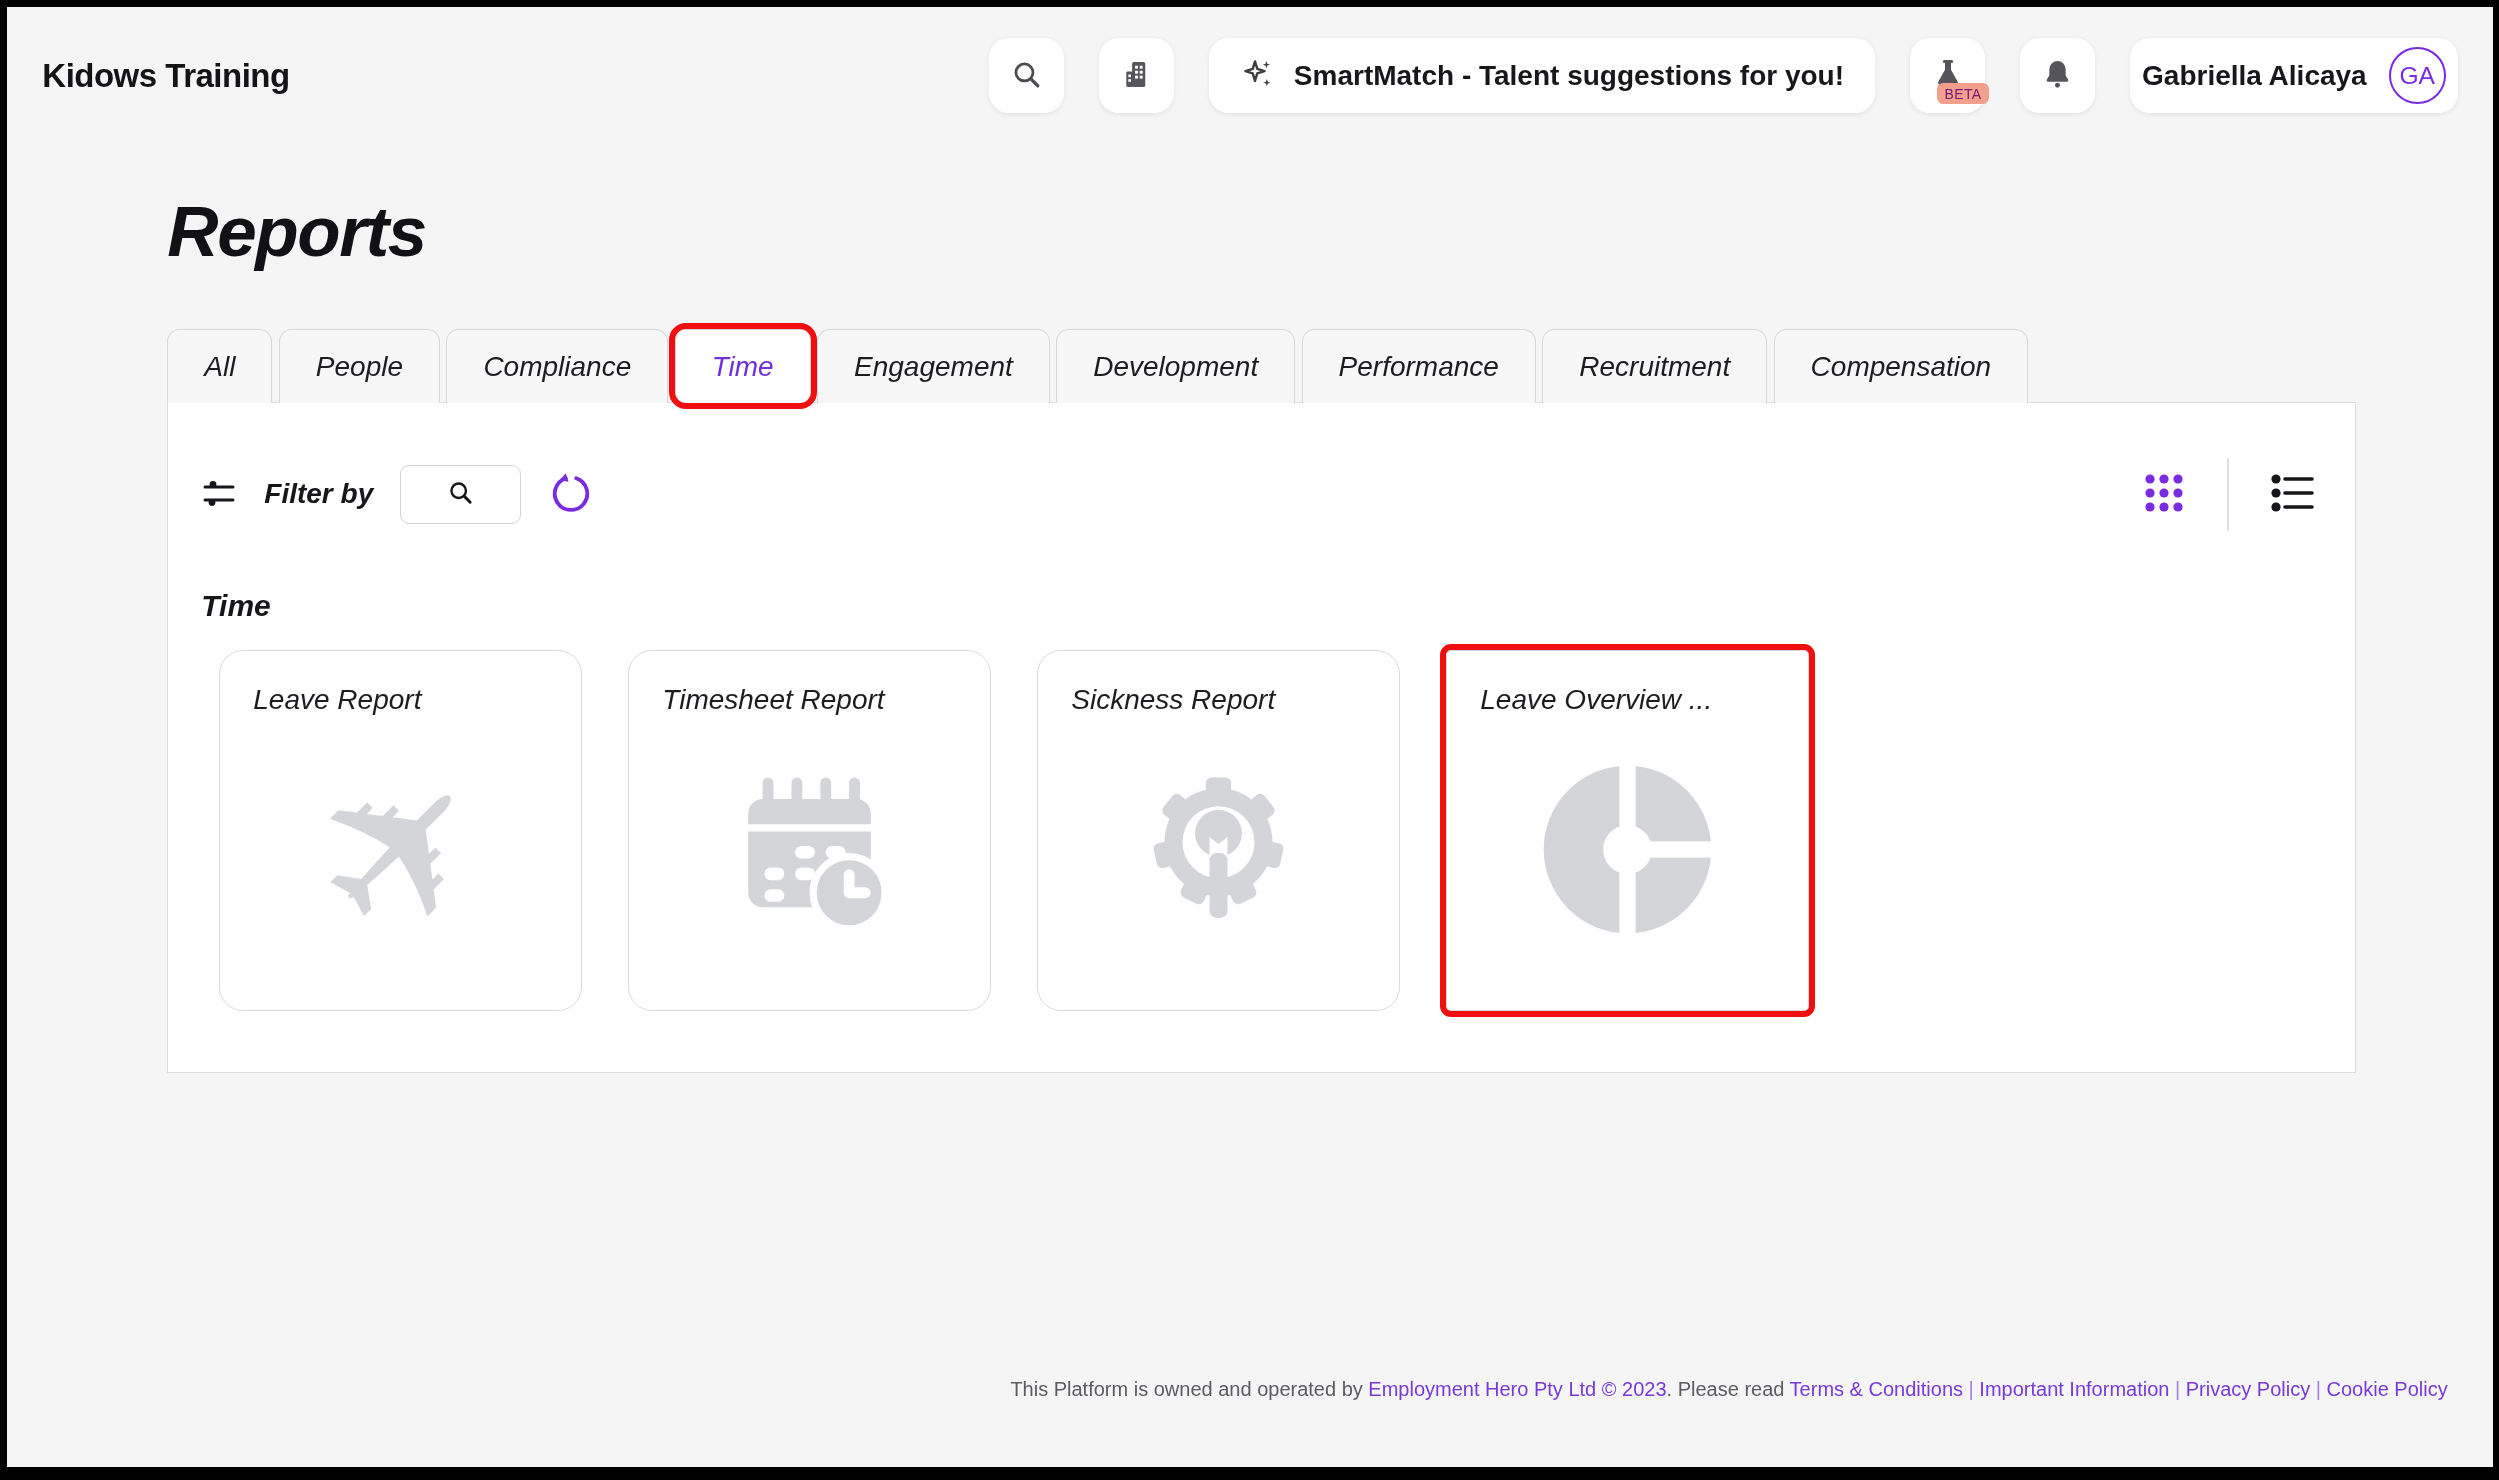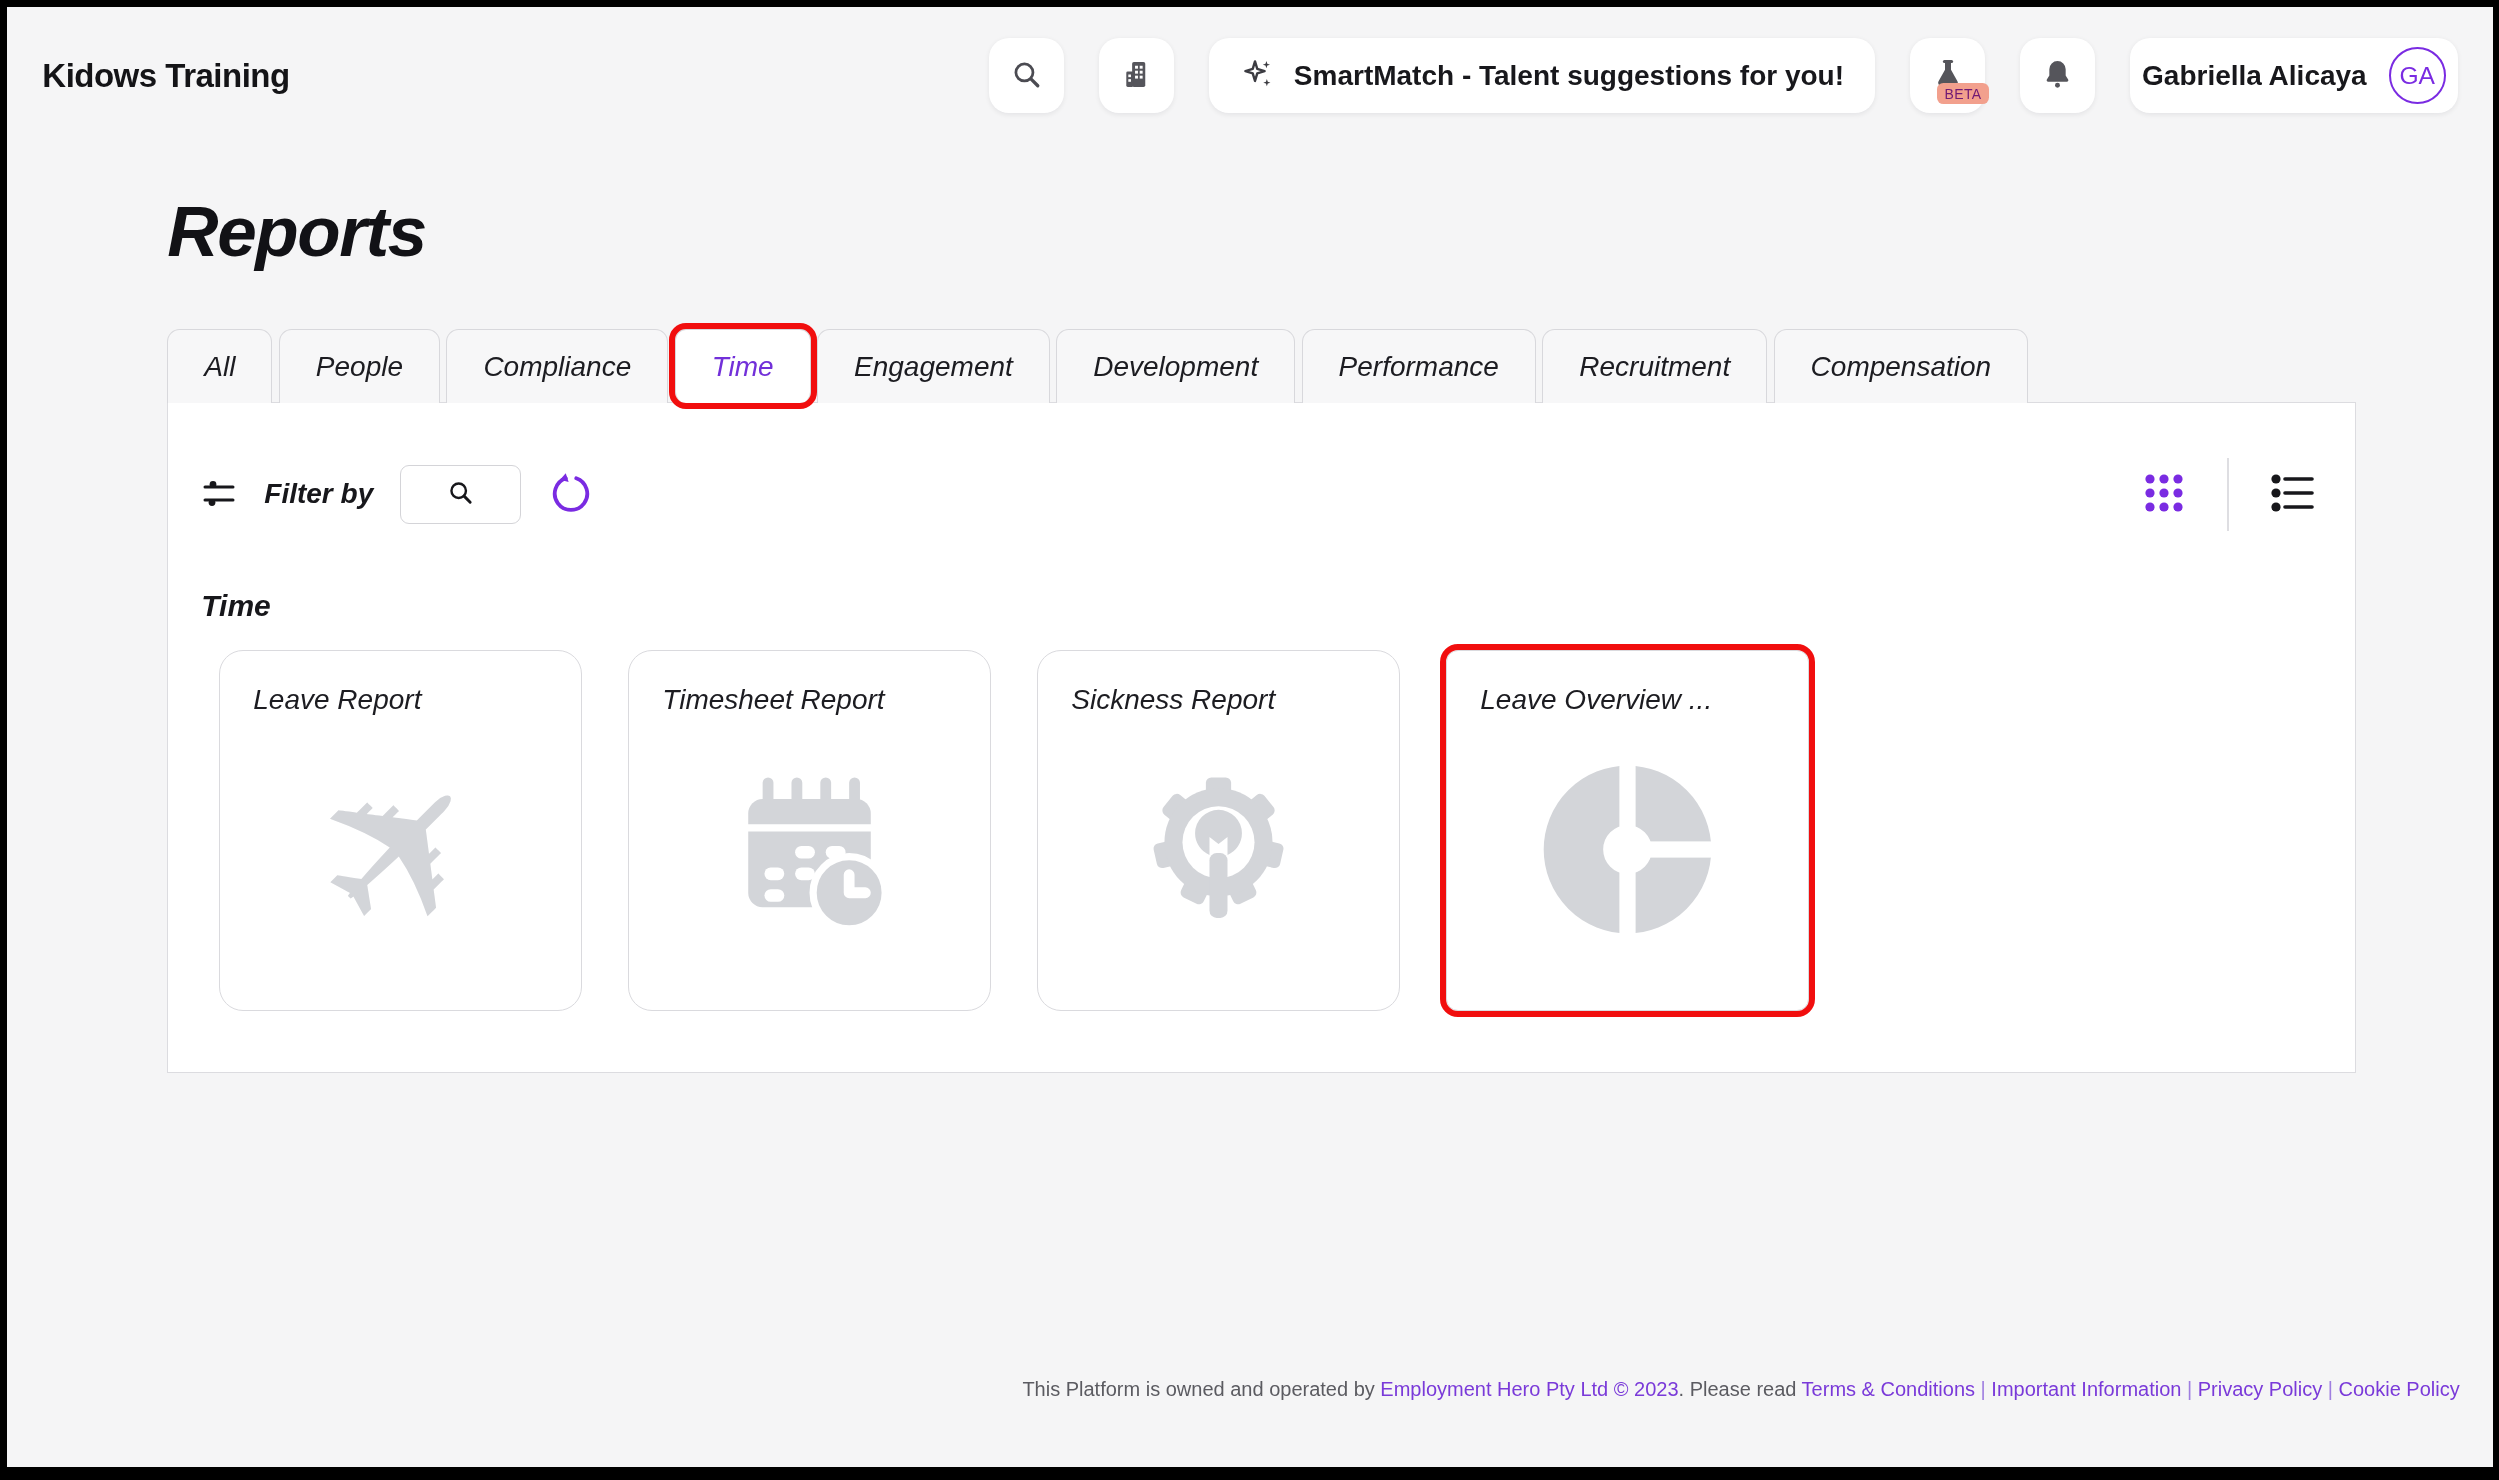--- a/index.html
+++ b/index.html
@@ -99,37 +99,37 @@
   .section-title{
     margin:58px 0 0 33px;
     font-size:30px;font-weight:700;color:#17171b;
   }
   .cards{display:flex;gap:46px;margin:27px 0 0 51px;}
   .card{
     width:363px;height:361px;box-sizing:border-box;
     background:#fff;border:1.8px solid #dadade;border-radius:24px;
     display:flex;flex-direction:column;cursor:pointer;
   }
-  .card.annotated{outline:6.4px solid #f10e0e;outline-offset:0.9px;border-radius:12px;}
+  .card.annotated{outline:6.4px solid #f10e0e;outline-offset:0.9px;border-radius:5px;}
   .card-title{
     padding:33px 33px 0 33px;
     font-size:28px;color:#1c1c21;font-weight:400;
   }
   .card-icon{
     flex:1;display:flex;align-items:center;justify-content:center;
     padding-bottom:24px;
   }
   .plane-glyph{
     font-family:"DejaVu Sans",sans-serif;
     font-size:201px;color:#d3d5d9;
     transform:rotate(-45deg);line-height:1;
   }
   
   .footer{
-    position:absolute;right:33px;bottom:66px;text-align:right;
+    position:absolute;right:45px;bottom:66px;text-align:right;
     font-size:20px;color:#5b5b61;
   }
   .footer a{color:#7a3ad9;text-decoration:none;cursor:pointer;}
   .footer .sep{color:#9f7ee0;}
   .footer-line2{margin-top:25.5px;font-size:19px;color:#85858b;}
 </style>
 </head>
 <body>
 
 <div class="screen">

